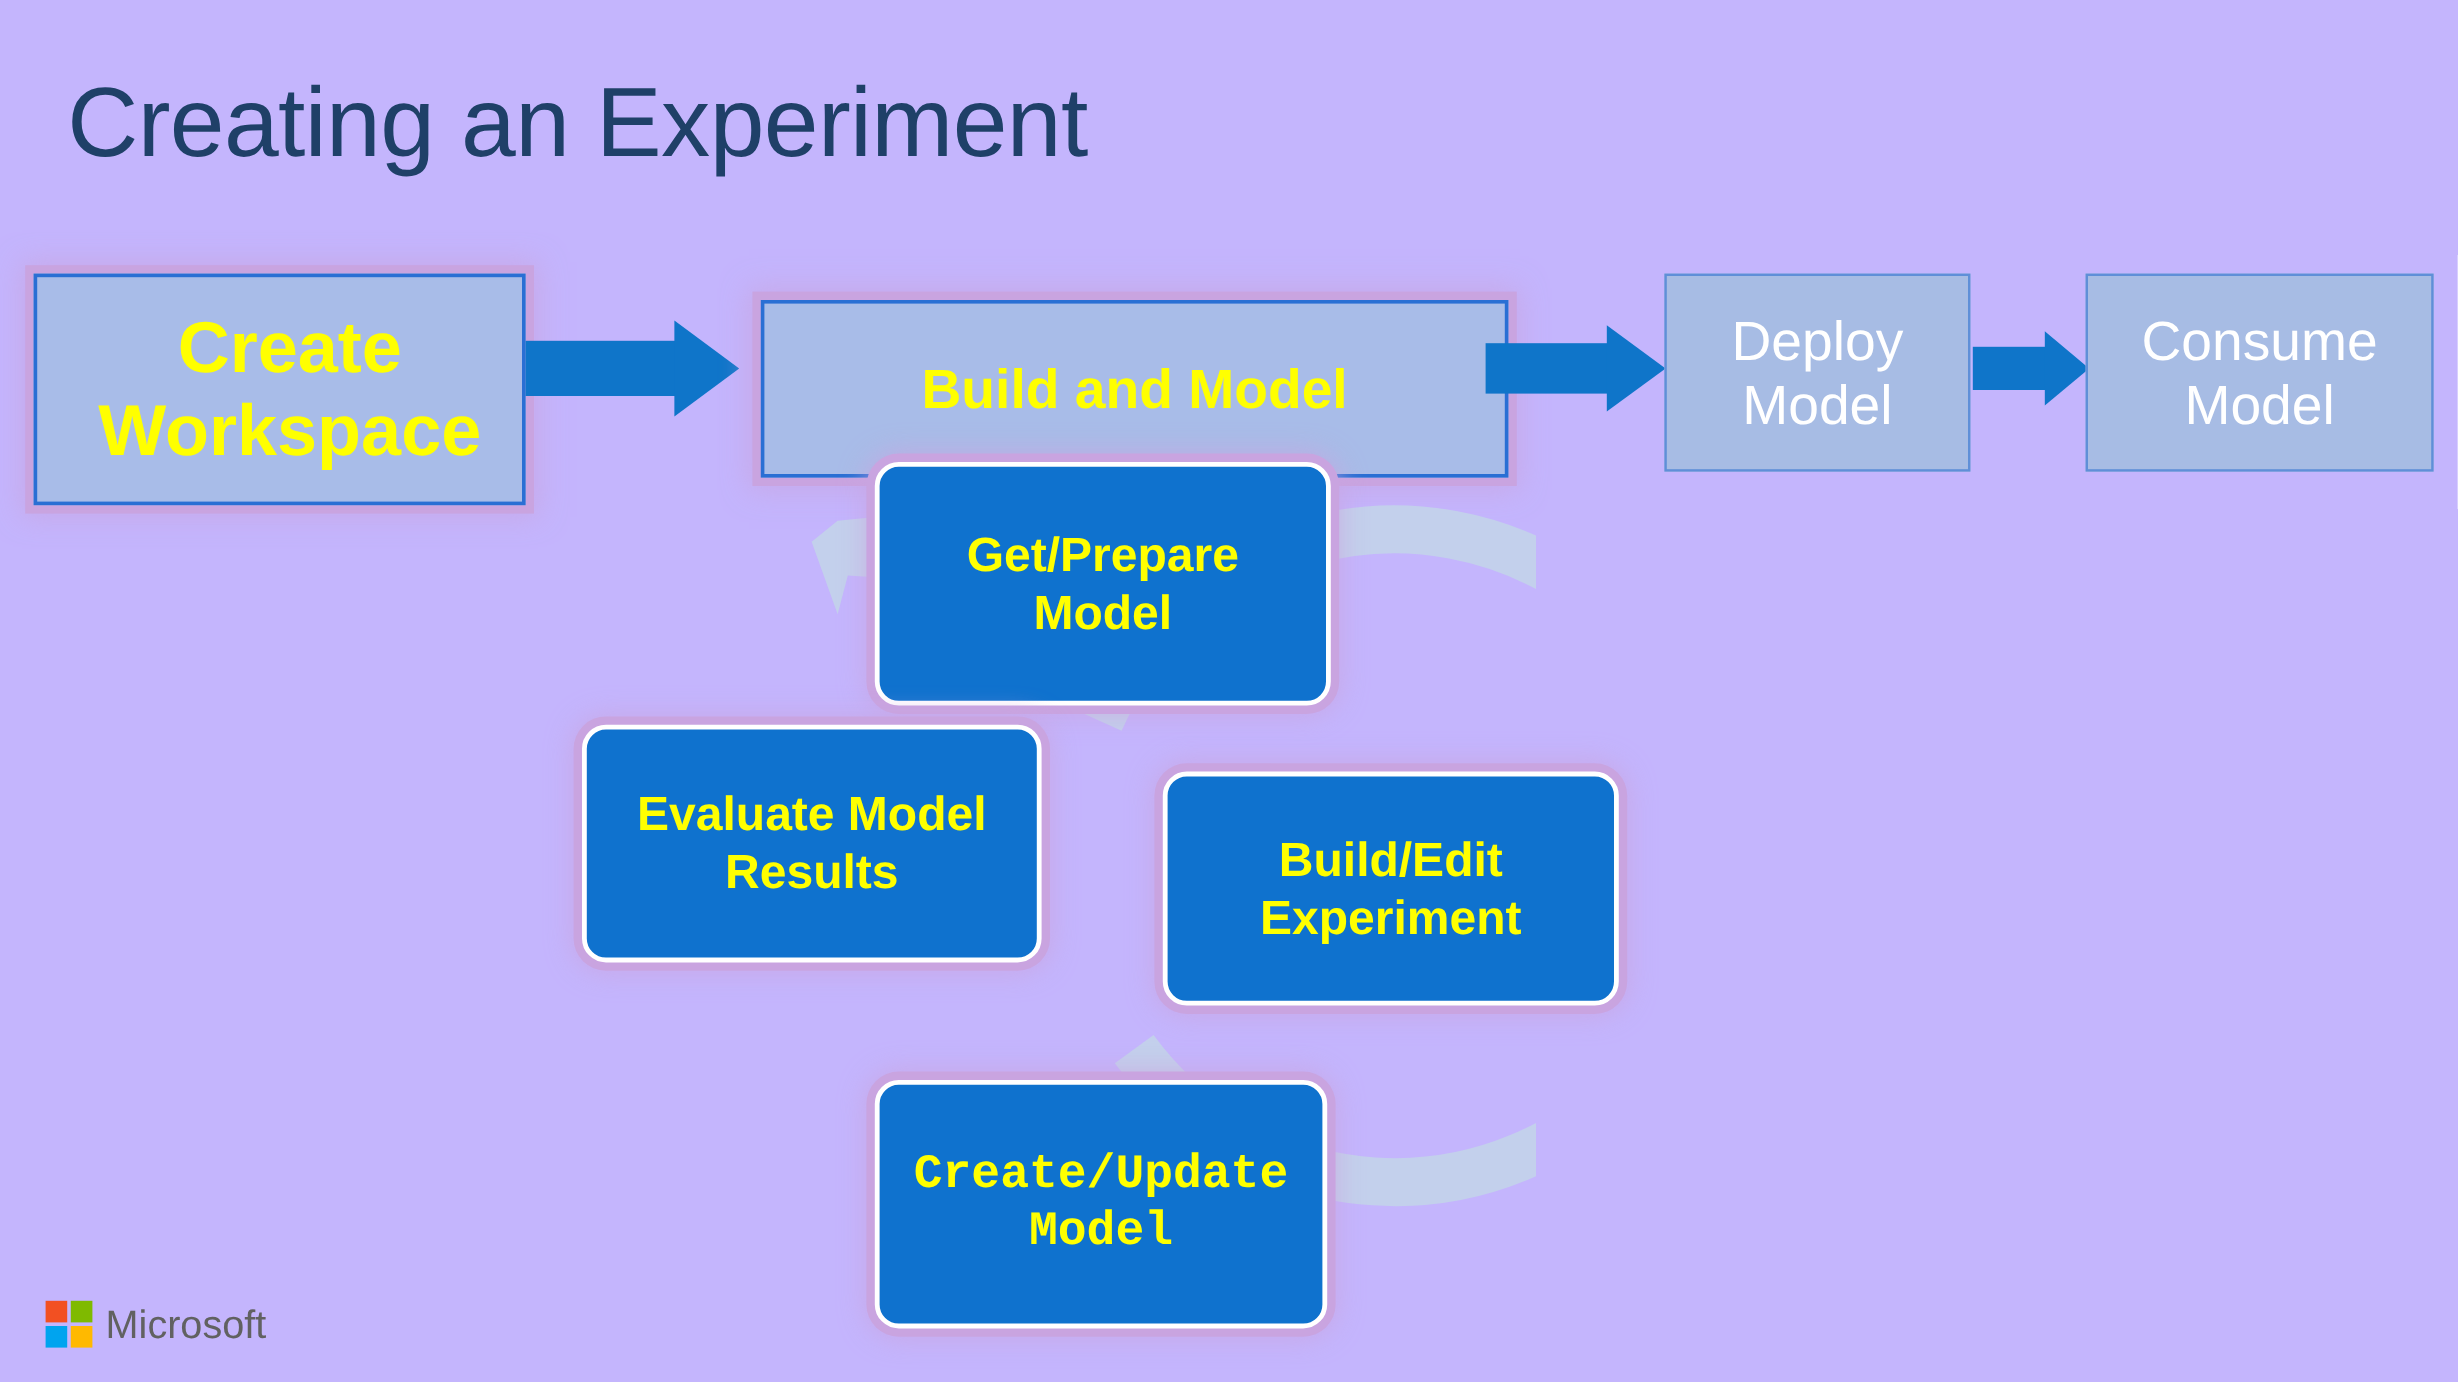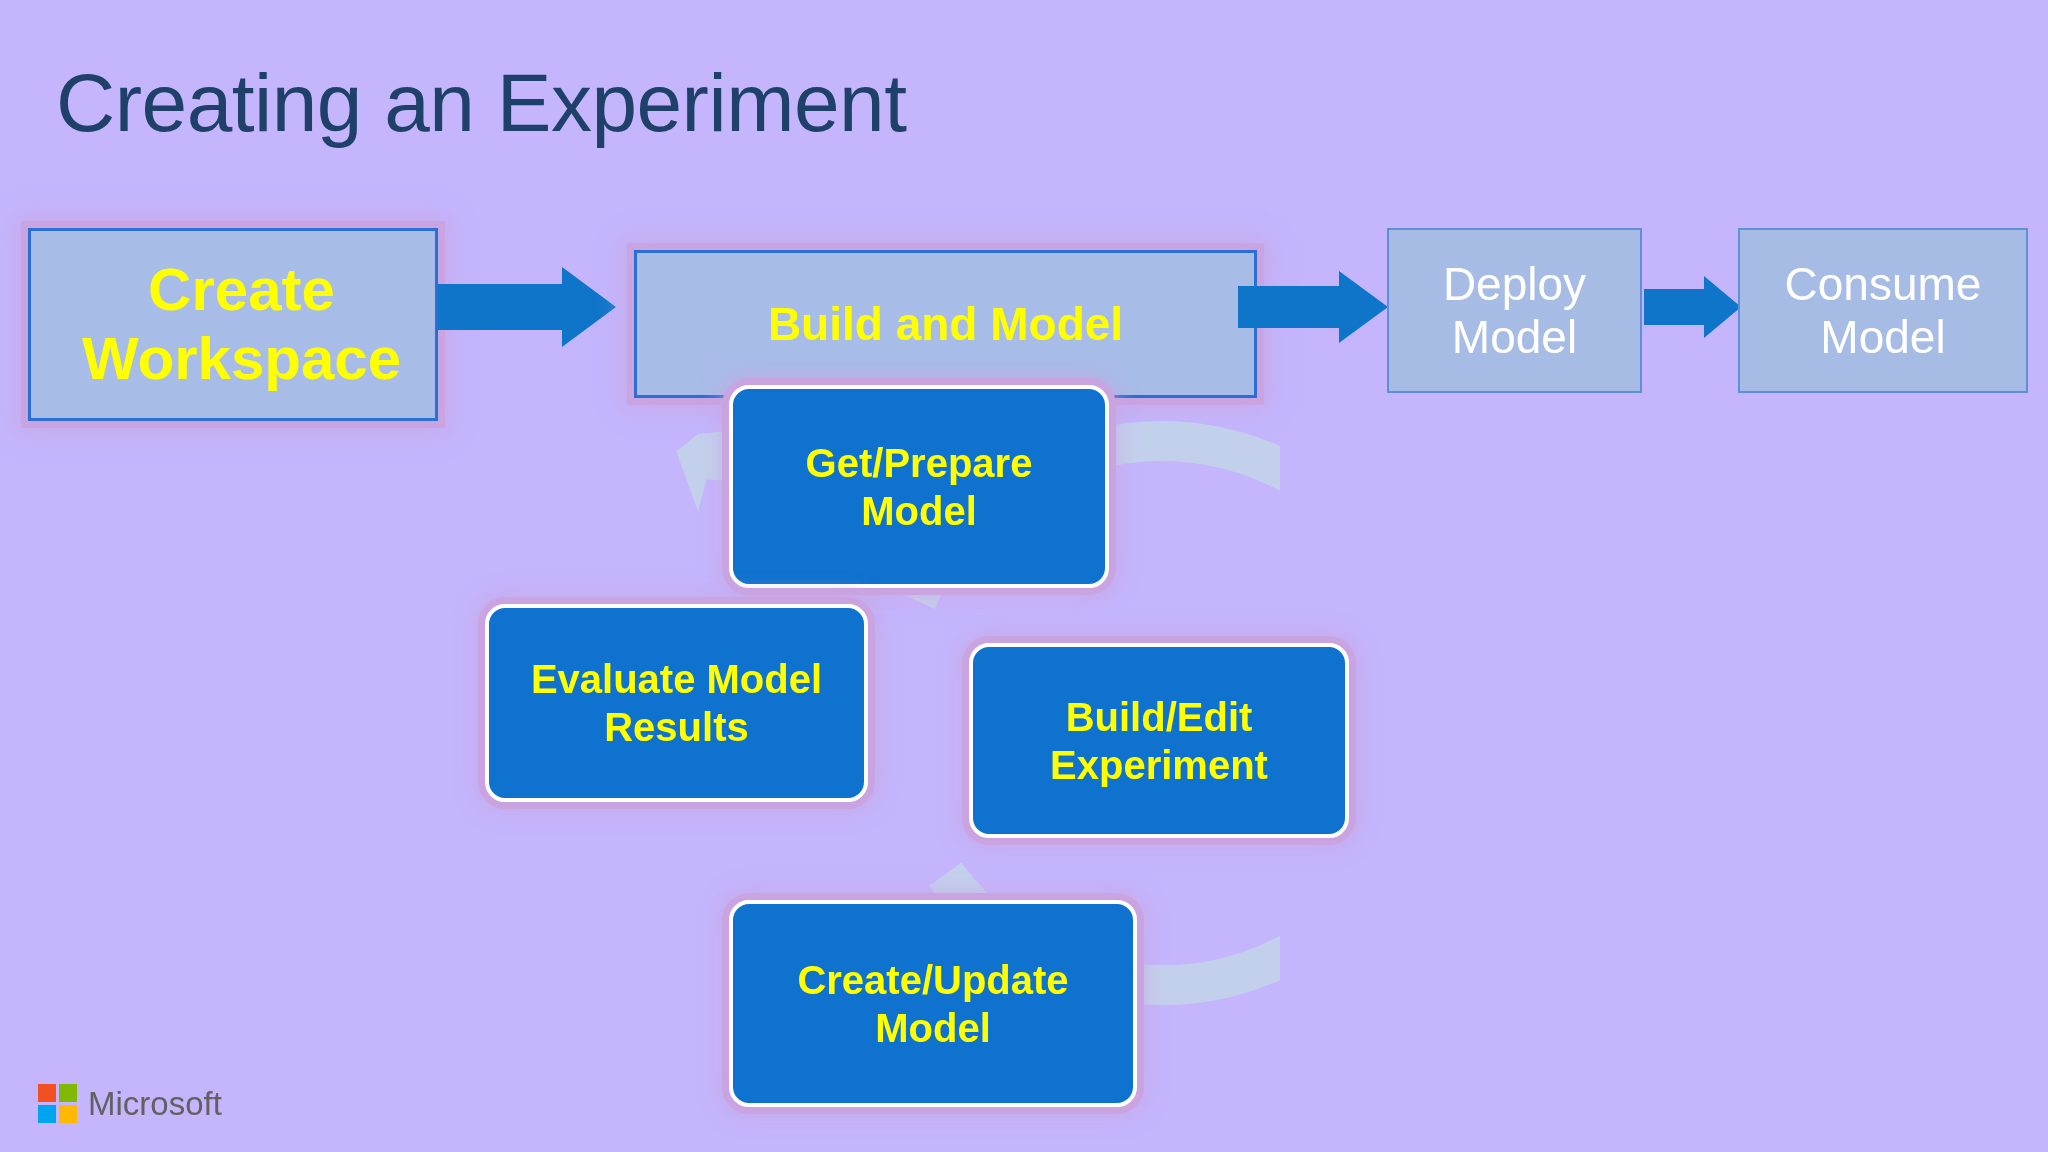--- a/index.html
+++ b/index.html
@@ -166,22 +166,23 @@
   }
   #cycle-build-edit-experiment {
     left: 969px;
     top: 643px;
     width: 380px;
     height: 195px;
   }
   #cycle-create-update-model {
     left: 729px;
     top: 900px;
-    width: 408px;
+    width: 377px;
     height: 207px;
+    font-family: Liberation Mono, monospace;
   }
   #cycle-evaluate-model-results {
     left: 485px;
     top: 604px;
     width: 383px;
     height: 198px;
   }
 
   
   #ms-logo {

